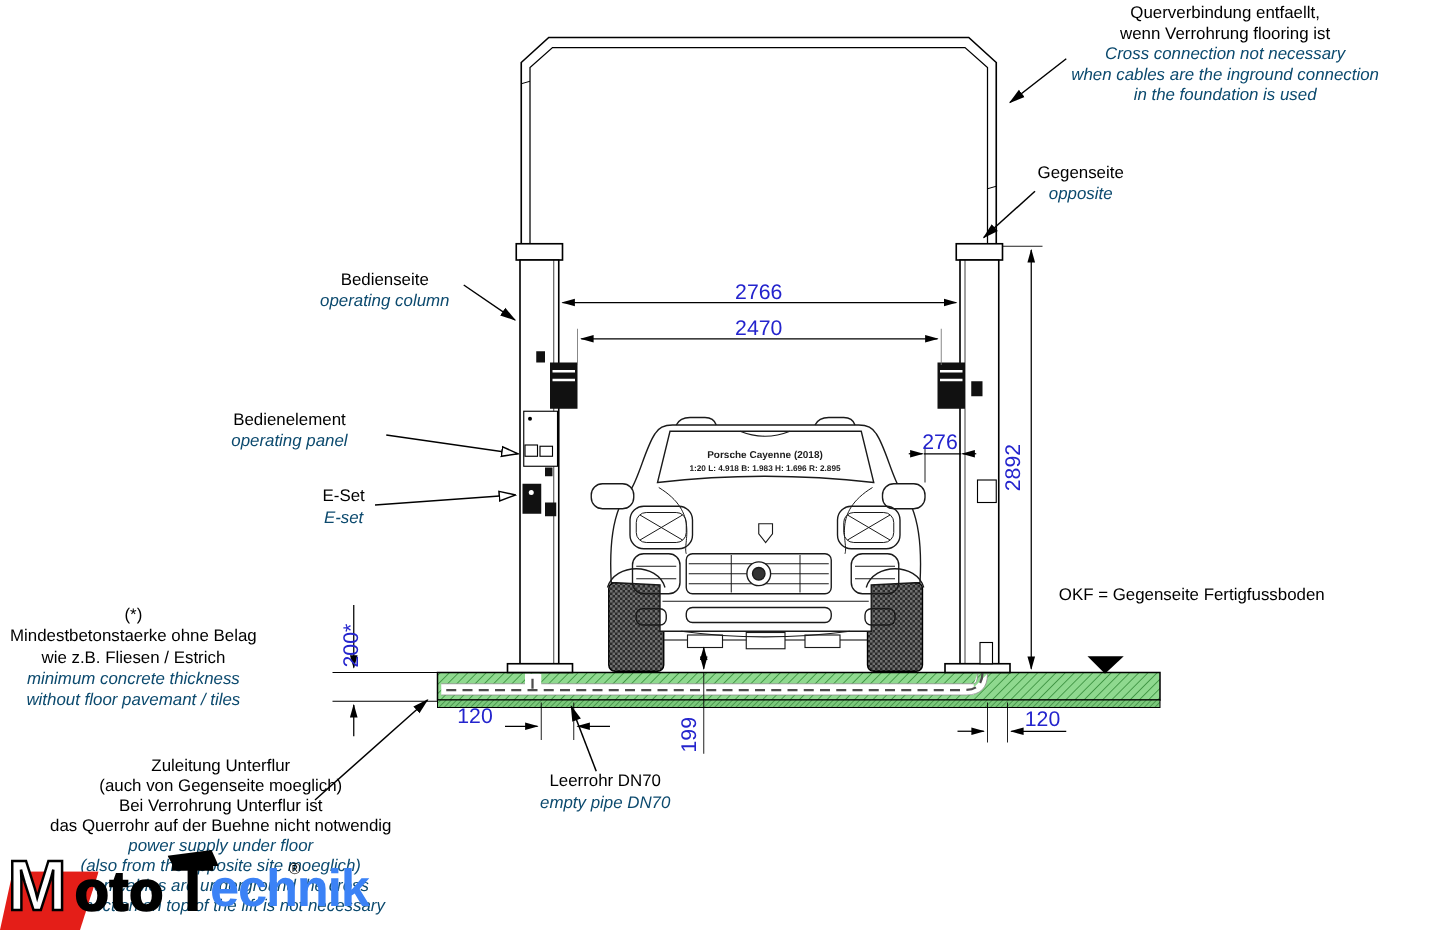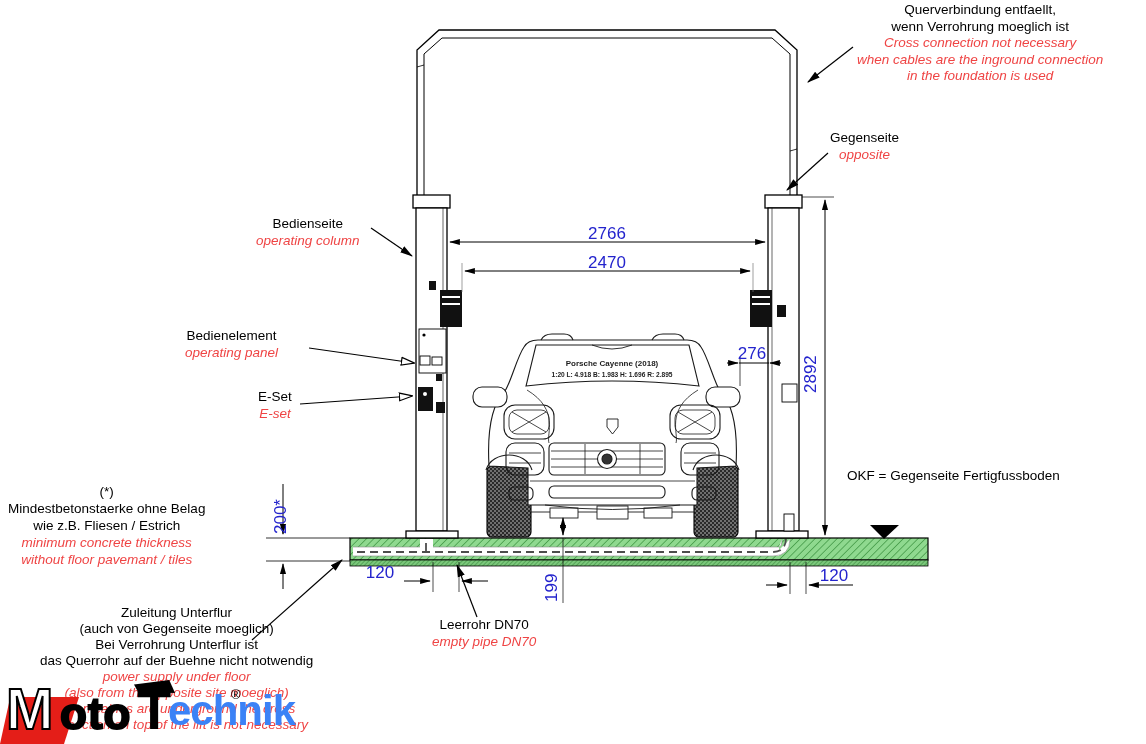--- a/index.html
+++ b/index.html
@@ -1,21 +1,21 @@
 <!DOCTYPE html>
 <html><head>
 <meta charset="utf-8">
 <style>
   html,body{margin:0;padding:0;background:#fff;}
   .stage{position:relative;width:1146px;height:744px;background:#fff;overflow:hidden;
          font-family:"Liberation Sans","DejaVu Sans",sans-serif;}
   svg{position:absolute;left:0;top:0;}
   .note{position:absolute;font-size:13.5px;line-height:16.5px;color:#000;white-space:nowrap;z-index:2;text-align:center;}
   .note div{white-space:nowrap;}
-  .en{color:#ef4444;font-style:italic;}
+  .en{color:#0c4a6e;font-style:italic;}
   .dim{position:absolute;font-size:17px;color:#2424CD;z-index:2;white-space:nowrap;}
   .dim.c{text-align:center;}
   .rot{transform-origin:left top;transform:rotate(-90deg);}
   .winlabel{font-weight:bold;fill:#1c1c1c;}
   
   .logo{position:absolute;left:0;top:683px;width:300px;height:61px;z-index:5;}
   .logo-red{position:absolute;left:0px;top:14px;width:79px;height:47px;background:#E41E18;
             clip-path:polygon(13% 0,100% 0,81% 100%,0 100%);}
   .logo span{position:absolute;font-weight:bold;}
   .logo .lm{left:6px;top:-7px;font-size:57px;color:#fff;-webkit-text-stroke:2px #000;}
@@ -237,21 +237,21 @@
     <line x1="300" y1="404" x2="412" y2="396" marker-end="url(#arrO)"></line>
     <line x1="252" y1="640" x2="342" y2="560" marker-end="url(#arr)"></line>
     <line x1="477" y1="617" x2="457" y2="565" marker-end="url(#arr)"></line>
   </g>
 
   <polygon points="870,525 899,525 884,539" fill="#000"></polygon>
 </svg>
 
 <div class="note" style="left:857px;top:2px;">
   <div>Querverbindung entfaellt,</div>
-  <div>wenn Verrohrung moeglich ist</div>
+  <div>wenn Verrohrung flooring ist</div>
   <div class="en">Cross connection not necessary</div>
   <div class="en">when cables are the inground connection</div>
   <div class="en">in the foundation is used</div>
 </div>
 
 <div class="note" style="left:830px;top:130px;">
   <div>Gegenseite</div>
   <div class="en">opposite</div>
 </div>
 

